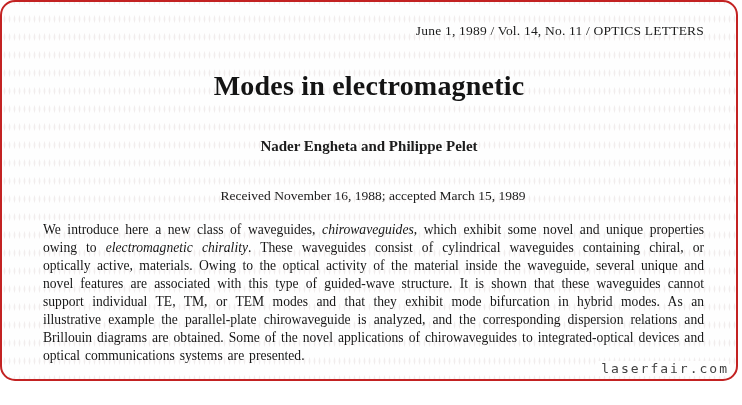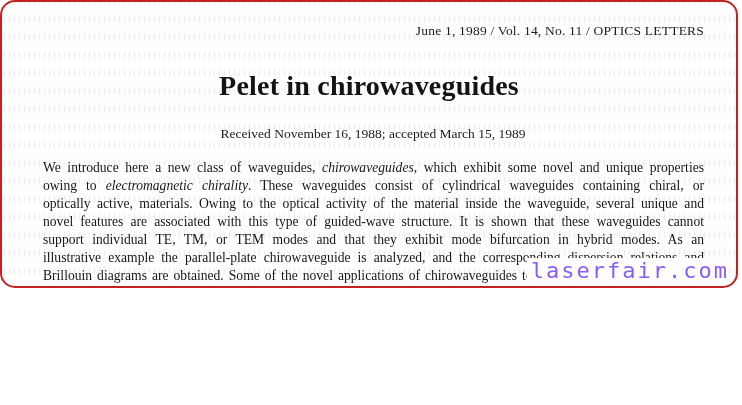--- a/index.html
+++ b/index.html
@@ -7,21 +7,21 @@
     padding: 0;
     background: #ffffff;
     width: 742px;
     height: 405px;
     font-family: "Liberation Serif", "DejaVu Serif", serif;
   }
   .frame {
     position: absolute;
     top: 0; left: 0;
     width: 738px;
-    height: 288px;
+    height: 381px;
     border: 2px solid #c32222;
     border-radius: 15px;
     box-sizing: border-box;
     background-color: #fefefe;
     
     background-image: radial-gradient(rgba(185,160,160,0.18) 0.6px, transparent 1.2px);
     background-size: 5px 18px;
     background-position: 0 8px;
     overflow: hidden;
   }
@@ -49,21 +49,21 @@
     color: #1c1c1c;
   }
   .affiliation {
     margin-top: 12px;
     text-align: center;
     font-style: italic;
     font-size: 13.5px;
     color: #1e1e1e;
   }
   .received {
-    margin-top: 24px;
+    margin-top: 33px;
     text-align: center;
     font-size: 13.5px;
     color: #1c1c1c;
     padding-left: 8px;
   }
   .abstract {
     margin: 17px 32px 0 41px;
     font-size: 13.6px;
     line-height: 18px;
     text-align: justify;
@@ -71,36 +71,37 @@
     word-spacing: 1.5px;
   }
   .abstract .italic {
     font-style: italic;
   }
   .watermark {
     position: absolute;
     right: 7px;
     bottom: 3px;
     font-family: "DejaVu Sans Mono", "Liberation Mono", monospace;
-    font-size: 22px;
+    font-size: 13px;
     letter-spacing: 2px;
-    color: #8b5cf6;
+    color: #404040;
     background: #fefefe;
     padding-left: 4px;
   }
 </style>
 </head>
 <body>
 
 <div class="frame">
 
   <div class="journal-header">June 1, 1989  /  Vol. 14, No. 11  /  OPTICS LETTERS</div>
 
-  <h1 class="title">Pelet in chirowaveguides</h1>
+  <h1 class="title">Modes in electromagnetic</h1>
 
+  <div class="authors">Nader Engheta and Philippe Pelet</div>
 
 
   <div class="received">Received November 16, 1988; accepted March 15, 1989</div>
 
   <p class="abstract">
     <span>We introduce here a new class of waveguides, </span><span class="italic">chirowaveguides</span><span>, which exhibit some novel and unique properties owing to </span><span class="italic">electromagnetic chirality</span><span>.  These waveguides consist of cylindrical waveguides containing chiral, or optically active, materials.  Owing to the optical activity of the material inside the waveguide, several unique and novel features are associated with this type of guided-wave structure.  It is shown that these waveguides cannot support individual TE, TM, or TEM modes and that they exhibit mode bifurcation in hybrid modes.  As an illustrative example the parallel-plate chirowaveguide is analyzed, and the corresponding dispersion relations and Brillouin diagrams are obtained.  Some of the novel applications of chirowaveguides to integrated-optical devices and optical communications systems are presented.</span>
   </p>
 
   <div class="watermark">laserfair.com</div>
 

